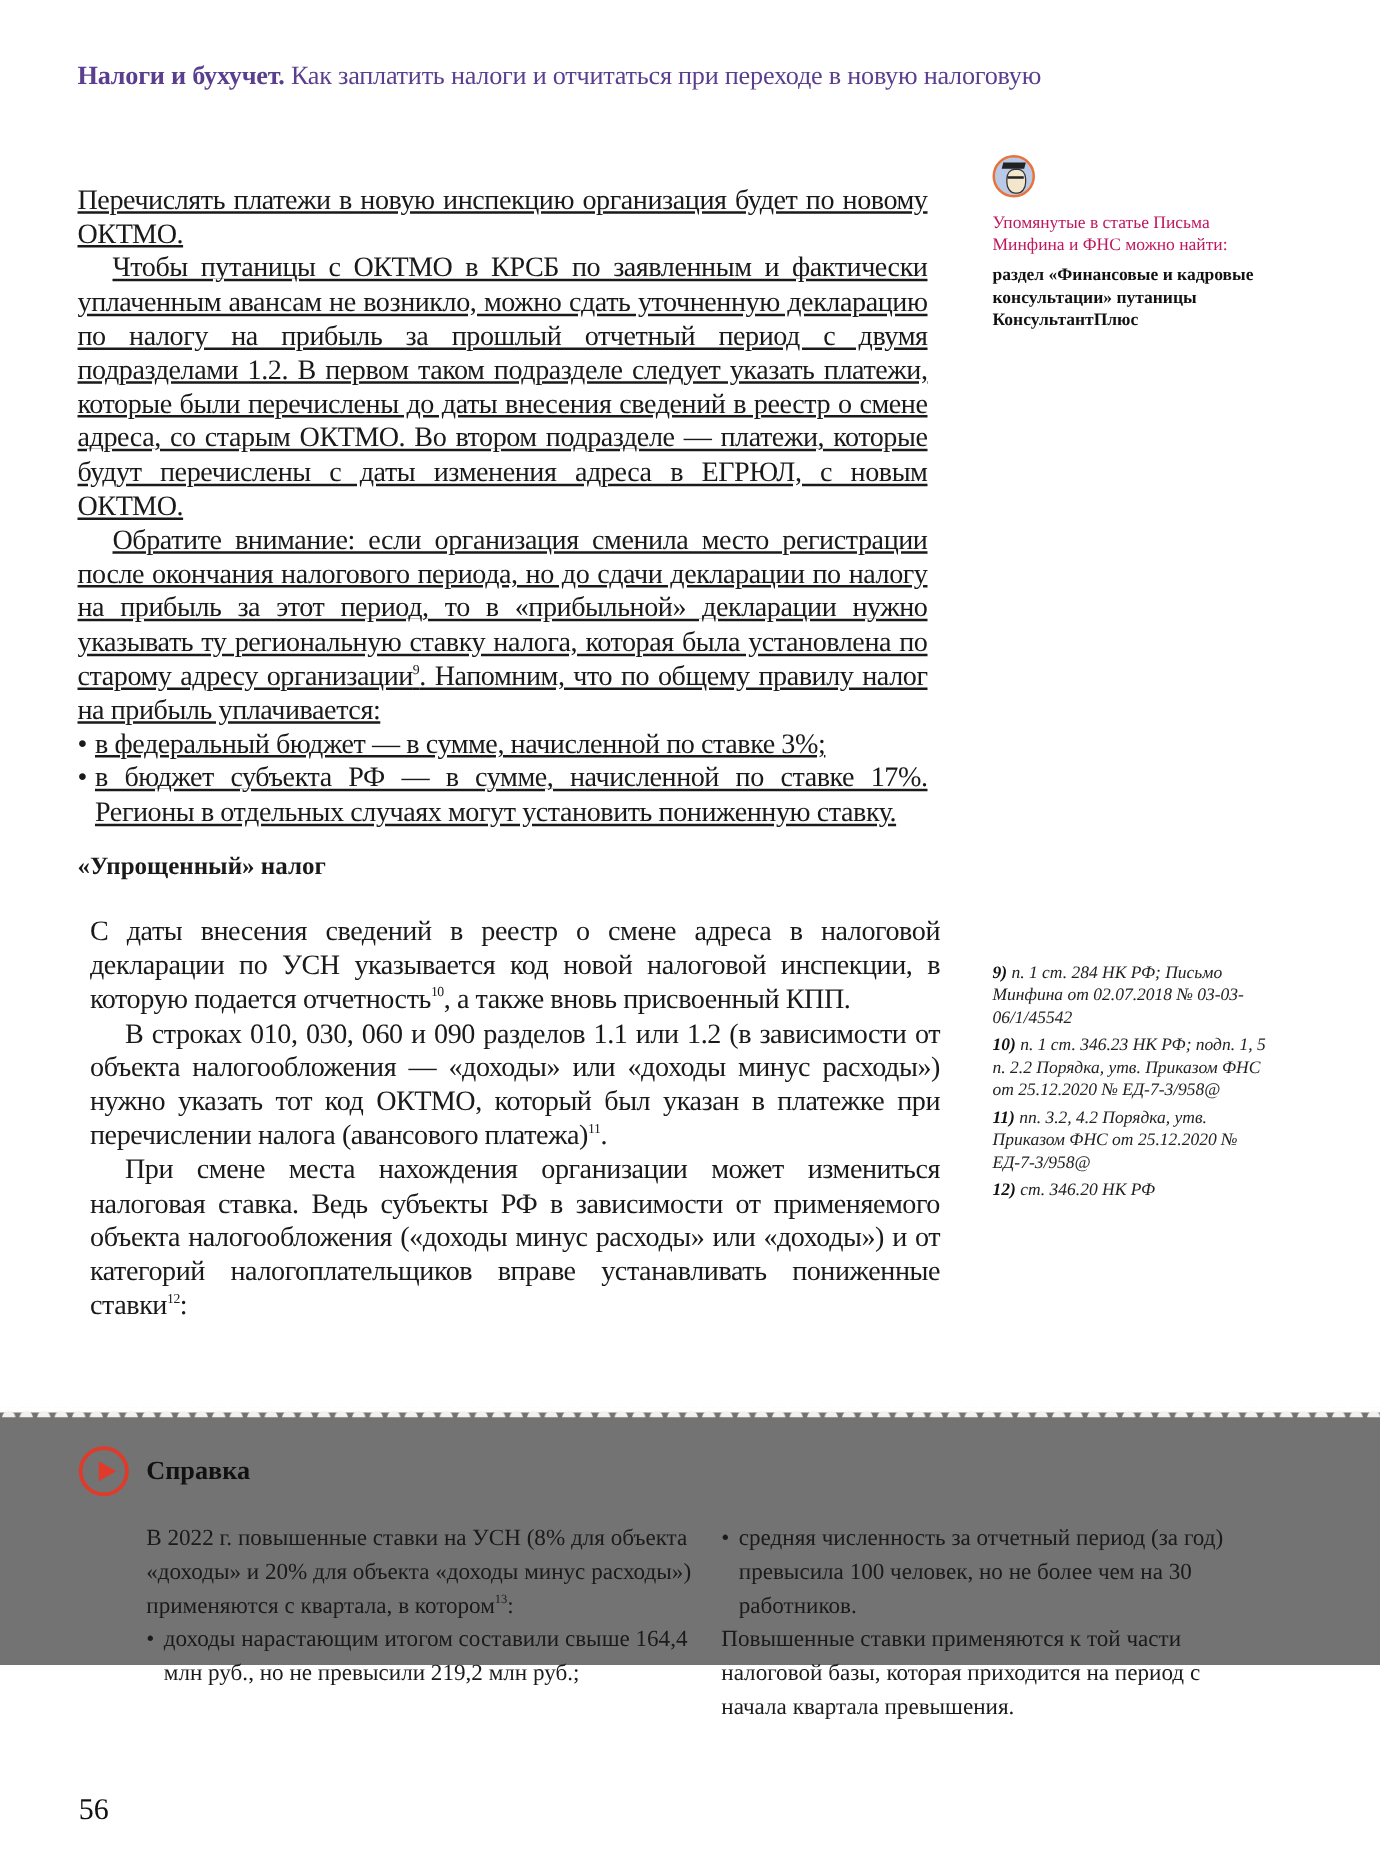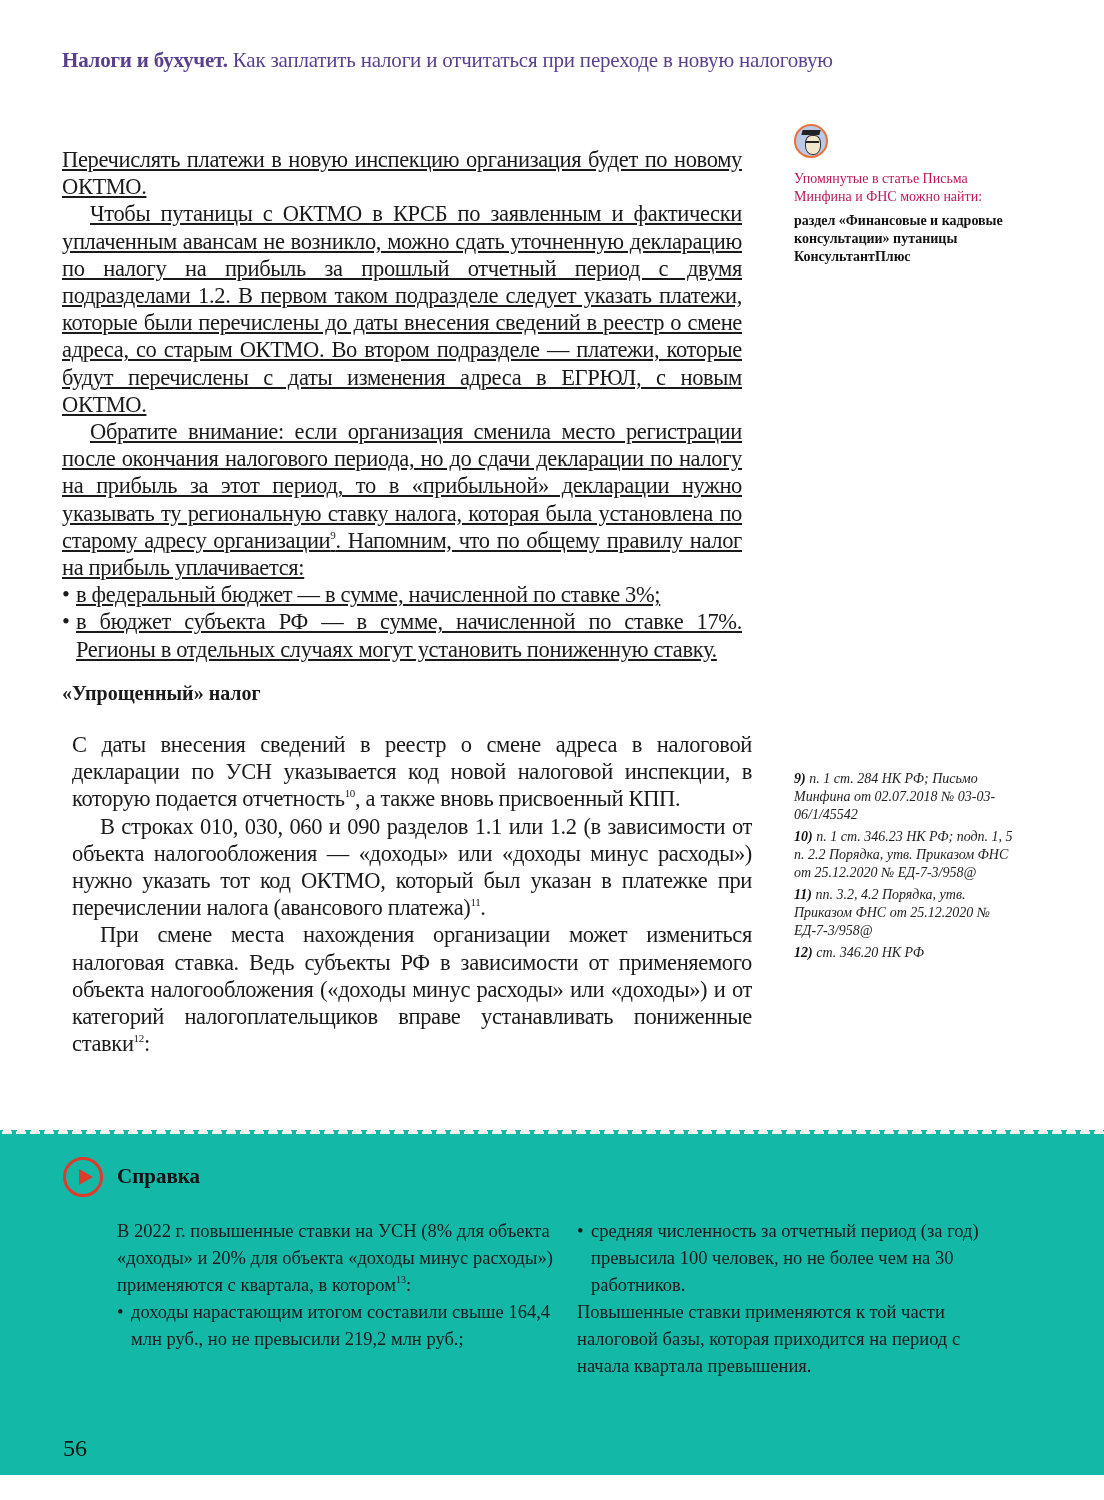--- a/index.html
+++ b/index.html
@@ -54,22 +54,22 @@
     }
     .sidenote .bold {
       margin-top: 6px; font-size: 14px; line-height: 18px; font-weight: bold; color: #111;
     }
 
     .footnotes { position: absolute; left: 794px; top: 770px; width: 230px; font-style: italic; }
     .footnote { font-size: 14px; line-height: 18px; color: #222; margin-bottom: 4px; }
     .footnote b { font-weight: bold; color: #111; }
 
     .box {
-      position: absolute; left: 0; top: 1130px; width: 1104px; height: 345px;
-      background: #14b8a6;
+      position: absolute; left: 0; top: 1130px; width: 1104px; height: 202px;
+      background: #737373;
     }
     .box .scallop {
       position: absolute; left: 0; top: -4px; width: 1104px; height: 8px;
       background: radial-gradient(circle at 7px 8px, #f4f0ed 5px, transparent 5.5px);
       background-size: 14px 8px; background-repeat: repeat-x;
     }
     .box-icon {
       position: absolute; left: 63px; top: 27px; width: 40px; height: 40px;
       border-radius: 50%; border: 3.5px solid #e03a2a; box-sizing: border-box;
     }

